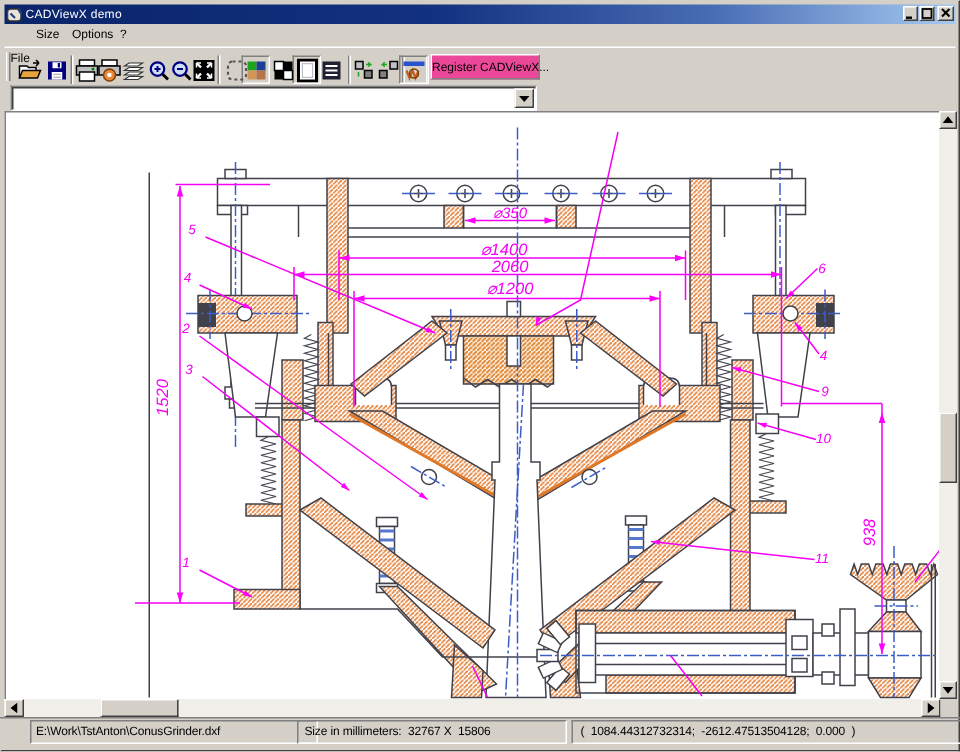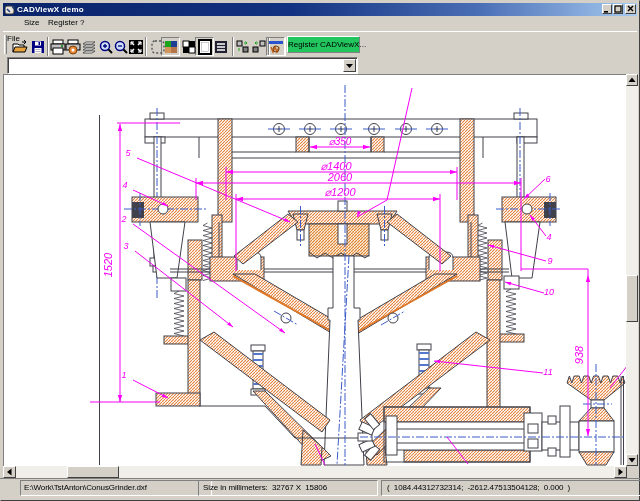--- a/index.html
+++ b/index.html
@@ -4,40 +4,40 @@
 body{width:640px;height:501px;background:#d4d0c8;font-family:"Liberation Sans",sans-serif;position:relative;overflow:hidden}
 .win{position:absolute;left:0;top:0;width:640px;height:501px;border:1px solid #404040;border-left-color:#d4d0c8;border-top-color:#d4d0c8}
 </style></head><body>
 <div class="win"></div>
 
 <div style="position:absolute;left:3px;top:3px;width:634px;height:13px;background:linear-gradient(to right,#0a246a 0%,#123180 45%,#4a6eb5 75%,#a6caf0 100%)"></div>
 <svg style="position:absolute;left:5px;top:4px" width="11" height="11" viewBox="0 0 11 11">
     <rect x="0" y="2" width="9" height="8" rx="2" fill="#e8e4da" stroke="#333"></rect>
     <path d="M2,5 l3,3 M7,2 l2,3" stroke="#204080" stroke-width="1.5"></path>
   </svg>
-<div style="position:absolute;left:17px;top:4.5px;color:#fff;font-size:8px;font-weight:bold;letter-spacing:.2px">CADViewX demo</div>
+<div style="position:absolute;left:17px;top:4.5px;color:#fff;font-size:8px;font-weight:normal;letter-spacing:.2px">CADViewX demo</div>
 <div style="position:absolute;left:602px;top:4px;width:10px;height:10px;background:#d4d0c8;border:1px solid;border-color:#fff #404040 #404040 #fff">
     <svg style="display:block" width="8" height="8" viewBox="0 0 8 8">
       <rect x="1" y="6" width="4" height="1.6" fill="#000"></rect>
     </svg>
   </div>
 <div style="position:absolute;left:613px;top:4px;width:10px;height:10px;background:#d4d0c8;border:1px solid;border-color:#fff #404040 #404040 #fff">
     <svg style="display:block" width="8" height="8" viewBox="0 0 8 8">
       <rect x="1" y="1" width="6" height="6" fill="none" stroke="#000" stroke-width="1.2"></rect>
     </svg>
   </div>
 <div style="position:absolute;left:625px;top:4px;width:11px;height:10px;background:#d4d0c8;border:1px solid;border-color:#fff #404040 #404040 #fff">
     <svg style="display:block" width="9" height="8" viewBox="0 0 9 8">
       <path d="M2,1 L7,6 M7,1 L2,6" stroke="#000" stroke-width="1.4"></path>
     </svg>
   </div>
 
 <div style="position:absolute;left:7px;top:34px;font-size:8px">File</div>
 <div style="position:absolute;left:24px;top:18px;font-size:8px">Size</div>
-<div style="position:absolute;left:48px;top:18px;font-size:8px">Register</div>
+<div style="position:absolute;left:48px;top:18px;font-size:8px">Options</div>
 <div style="position:absolute;left:80px;top:18px;font-size:8px">?</div>
 
 <div style="position:absolute;left:3px;top:31px;width:634px;height:26px;border-top:1px solid #fff"></div>
 <div style="position:absolute;left:4px;top:35px;width:1px;height:19px;background:#fff"></div>
 <div style="position:absolute;left:5px;top:35px;width:2px;height:19px;background:#d4d0c8;border-right:1px solid #808080"></div>
 <div style="position:absolute;left:46.5px;top:37px;width:1px;height:19px;background:#808080"></div>
 <div style="position:absolute;left:47.5px;top:37px;width:1px;height:19px;background:#fff"></div>
 <div style="position:absolute;left:145px;top:37px;width:1px;height:19px;background:#808080"></div>
 <div style="position:absolute;left:146px;top:37px;width:1px;height:19px;background:#fff"></div>
 <div style="position:absolute;left:231.5px;top:37px;width:1px;height:19px;background:#808080"></div>
@@ -126,21 +126,21 @@
 <svg style="position:absolute;left:251px;top:39px" width="16" height="16" viewBox="0 0 16 16">
     <rect x="9" y="2" width="5" height="5" fill="#c0c0c0" stroke="#000"></rect>
     <rect x="2" y="8" width="5" height="5" fill="#808080" stroke="#000"></rect>
     <path d="M7,4 h-3 l1.5,-1.5 M4,4 l1.5,1.5" stroke="#1ca41c" fill="none"></path>
   </svg>
 <svg style="position:absolute;left:268px;top:39px" width="16" height="16" viewBox="0 0 16 16">
     <rect x="1" y="2" width="14" height="3" fill="#2a52cc"></rect>
     <path d="M3,8 l2,5 2,-5 2,5 2,-5" stroke="#c06020" stroke-width="1.5" fill="none"></path>
     <circle cx="8" cy="10" r="3" fill="none" stroke="#804000"></circle>
   </svg>
-<div style="position:absolute;left:287px;top:36px;width:73px;height:17px;background:#22c55e;border:1px solid;border-color:#fff #808080 #808080 #fff;font-size:8px;text-align:center;line-height:15px;white-space:nowrap">Register CADViewX...</div>
+<div style="position:absolute;left:287px;top:36px;width:73px;height:17px;background:#ec4899;border:1px solid;border-color:#fff #808080 #808080 #fff;font-size:8px;text-align:center;line-height:15px;white-space:nowrap">Register CADViewX...</div>
 
 <div style="position:absolute;left:7px;top:57px;width:351px;height:17px;background:#fff;border:1px solid;border-color:#808080 #fff #fff #808080;box-shadow:inset 1px 1px 0 #404040"></div>
 <div style="position:absolute;left:12px;top:75px;font-size:8px">Model</div>
 <div style="position:absolute;left:343px;top:59px;width:13px;height:13px;background:#d4d0c8;border:1px solid;border-color:#fff #404040 #404040 #fff">
     <svg style="display:block" width="11" height="11" viewBox="0 0 11 11">
       <polygon points="2,4 9,4 5.5,8" fill="#000"></polygon>
     </svg>
   </div>
 
 <div style="position:absolute;left:3px;top:74px;width:623px;height:392px;background:#fff"></div>

